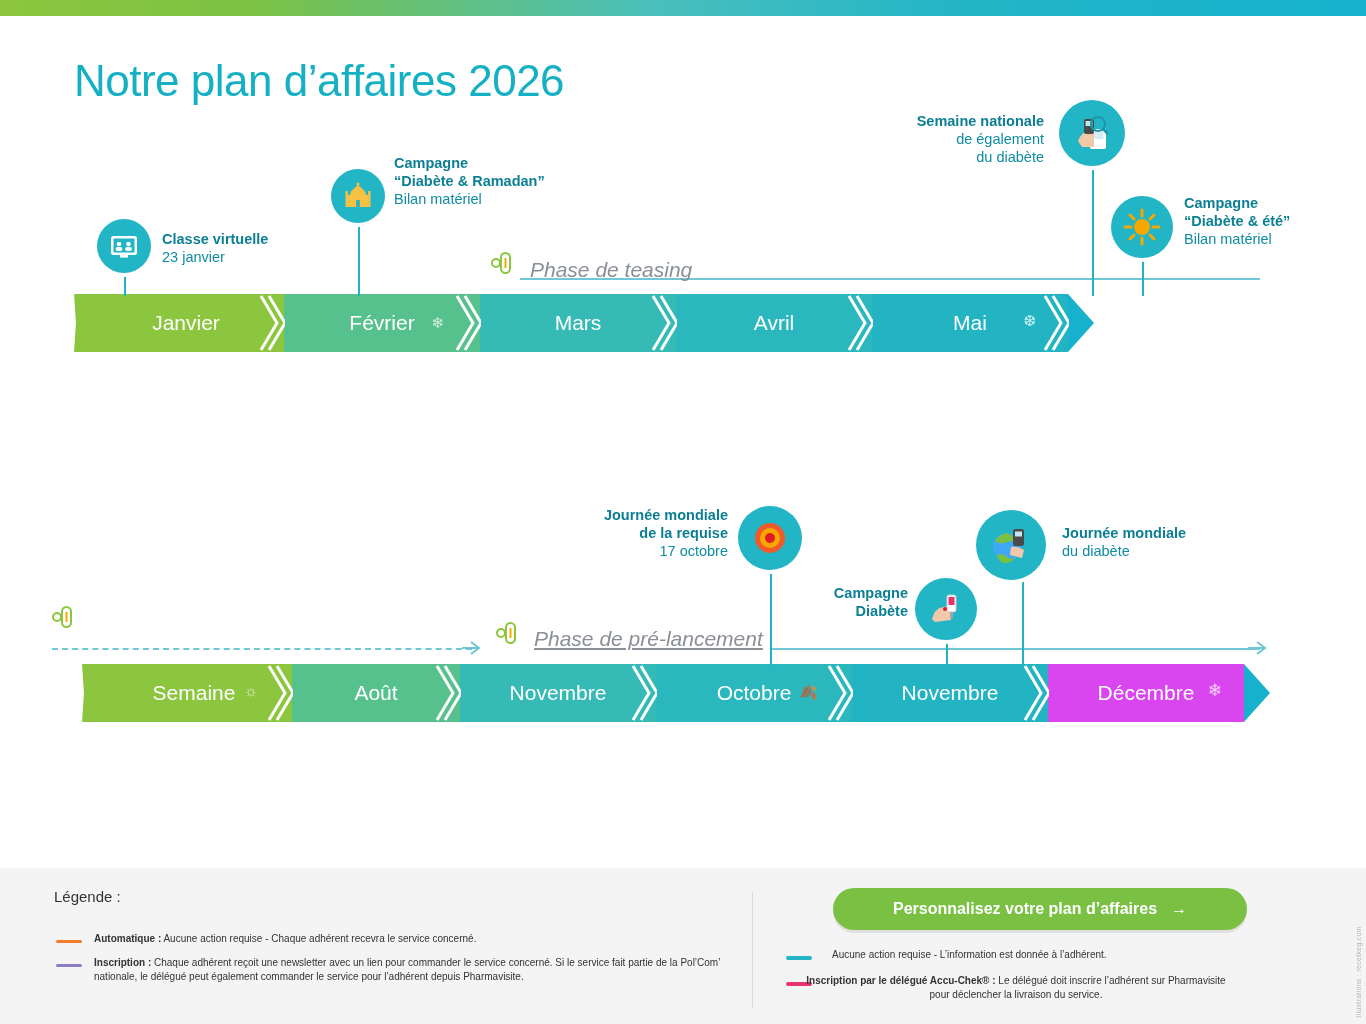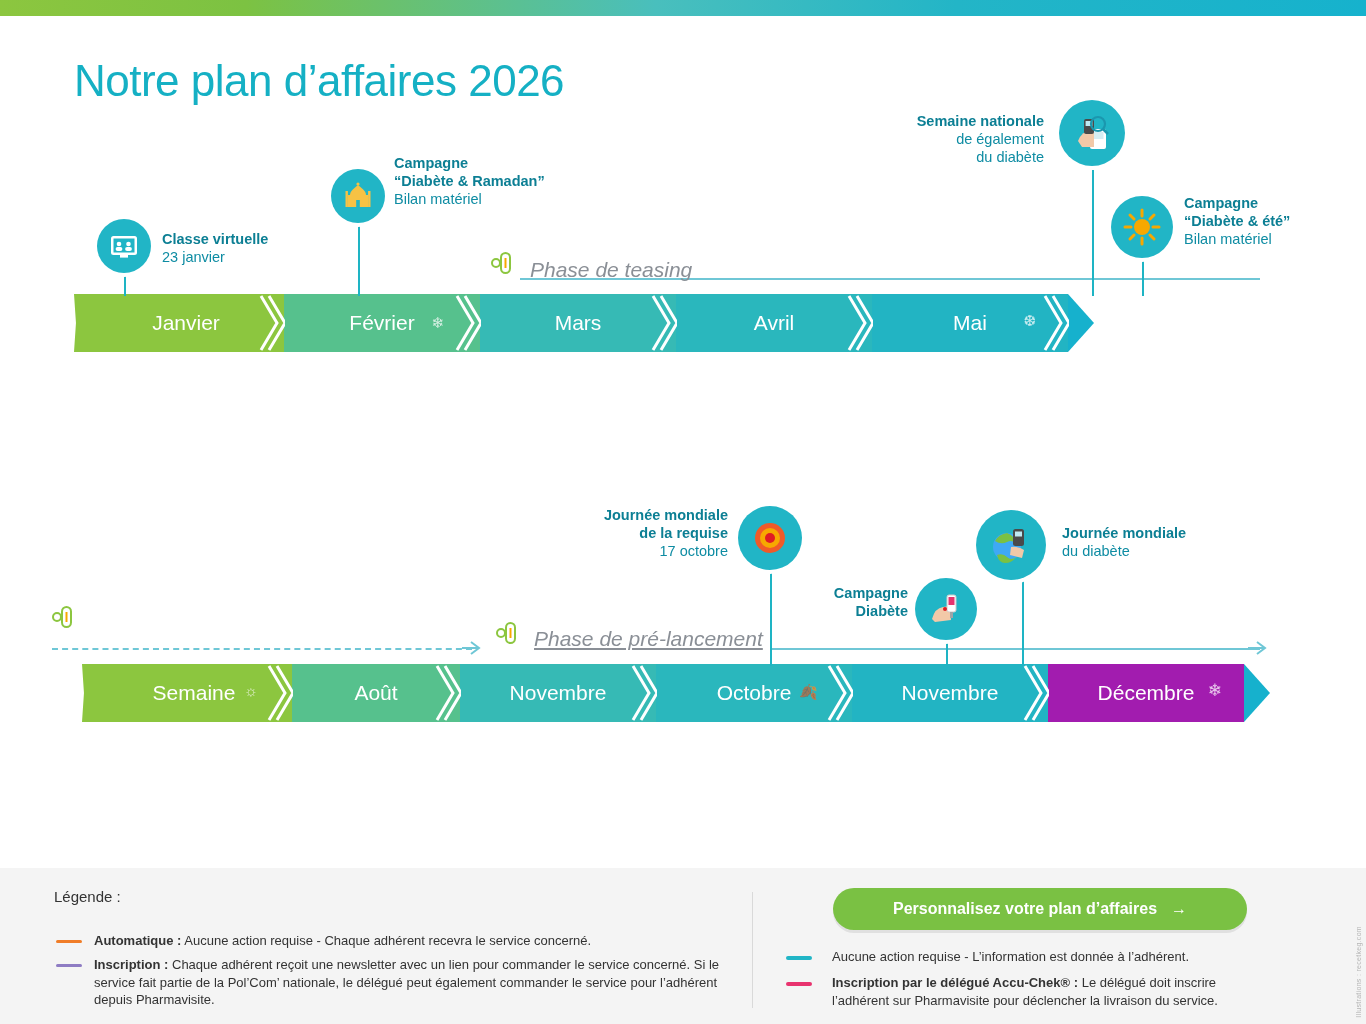--- a/index.html
+++ b/index.html
@@ -73,21 +73,21 @@
   }
   .phasebadge{
     position:absolute;width:34px;height:34px;border-radius:8px;background:#ffffff;
     display:flex;align-items:center;justify-content:center;
   }
   
   .legend{
     position:absolute;left:0;top:868px;width:1366px;height:156px;background:#f4f4f4;
   }
   .legend-title{position:absolute;left:54px;top:20px;font-size:15px;color:#333;}
-  .leg-row{position:absolute;font-size:13px;color:#333;line-height:1.35;}
+  .leg-row{position:absolute;font-size:10px;color:#333;line-height:1.35;}
   .leg-dash{position:absolute;width:26px;height:3px;border-radius:2px;}
   .cta{
     position:absolute;left:833px;top:888px;width:414px;height:42px;border-radius:21px;
     background:#7ac143;color:#ffffff;font-size:16px;font-weight:bold;
     display:flex;align-items:center;justify-content:center;gap:14px;
     box-shadow:0 3px 0 rgba(0,0,0,.08);
   }
   .vline{position:absolute;left:752px;top:900px;width:1px;height:112px;background:#d9d9d9;}
   .credit{
     position:absolute;right:4px;bottom:6px;font-size:7px;color:#b5b5b5;
@@ -295,21 +295,21 @@
     <div class="seg" style="width:196px;background:#22b4c3;">
       <span class="lbl">Novembre</span>
       <div class="chev">
         <svg width="26" height="58" viewBox="0 0 26 58">
             <path d="M2 2 L18 29 L2 56" fill="none" stroke="#ffffff" stroke-width="3"></path>
             <path d="M10 2 L26 29 L10 56" fill="none" stroke="#ffffff" stroke-width="3"></path>
           </svg>
       </div>
     </div>
 
-    <div class="seg" style="width:196px;background:#a21caf;">
+    <div class="seg" style="width:196px;background:#d946ef;">
       <span class="lbl">Décembre</span>
       <div class="seasonglyph" style="right:22px;top:16px;font-size:17px;">❄</div>
     </div>
 
     <div class="head" style="background:#16b1cd;"></div>
   </div>
 </div>
 
 <div class="phaseline" style="left:52px;top:648px;width:420px;"></div>
 <svg style="position:absolute;left:462px;top:638px;" width="22" height="20" viewBox="0 0 22 20">
@@ -392,21 +392,21 @@
   <div class="leg-row" style="left:94px;top:88px;width:650px;">
     <b>Inscription :</b><span> Chaque adhérent reçoit une newsletter avec un lien pour commander le service concerné. Si le service fait partie de la Pol’Com’ nationale, le délégué peut également commander le service pour l’adhérent depuis Pharmavisite.</span>
   </div>
 
   <div class="leg-dash" style="left:786px;top:88px;background:#21b5c6;height:4px;"></div>
   <div class="leg-row" style="left:832px;top:80px;width:440px;">
     <b></b><span>Aucune action requise - L’information est donnée à l’adhérent.</span>
   </div>
 
   <div class="leg-dash" style="left:786px;top:114px;background:#e8336e;height:4px;"></div>
-  <div class="leg-row" style="left:832px;top:106px;width:440px;">
+  <div class="leg-row" style="left:796px;top:106px;width:440px;text-align:center;">
     <b>Inscription par le délégué Accu-Chek® :</b><span> Le délégué doit inscrire l’adhérent sur Pharmavisite pour déclencher la livraison du service.</span>
   </div>
 
   <div class="vline" style="top:24px;left:752px;height:116px;"></div>
 </div>
 
 <div class="cta">
   <span>Personnalisez votre plan d’affaires</span>
   <span>→</span>
 </div>

